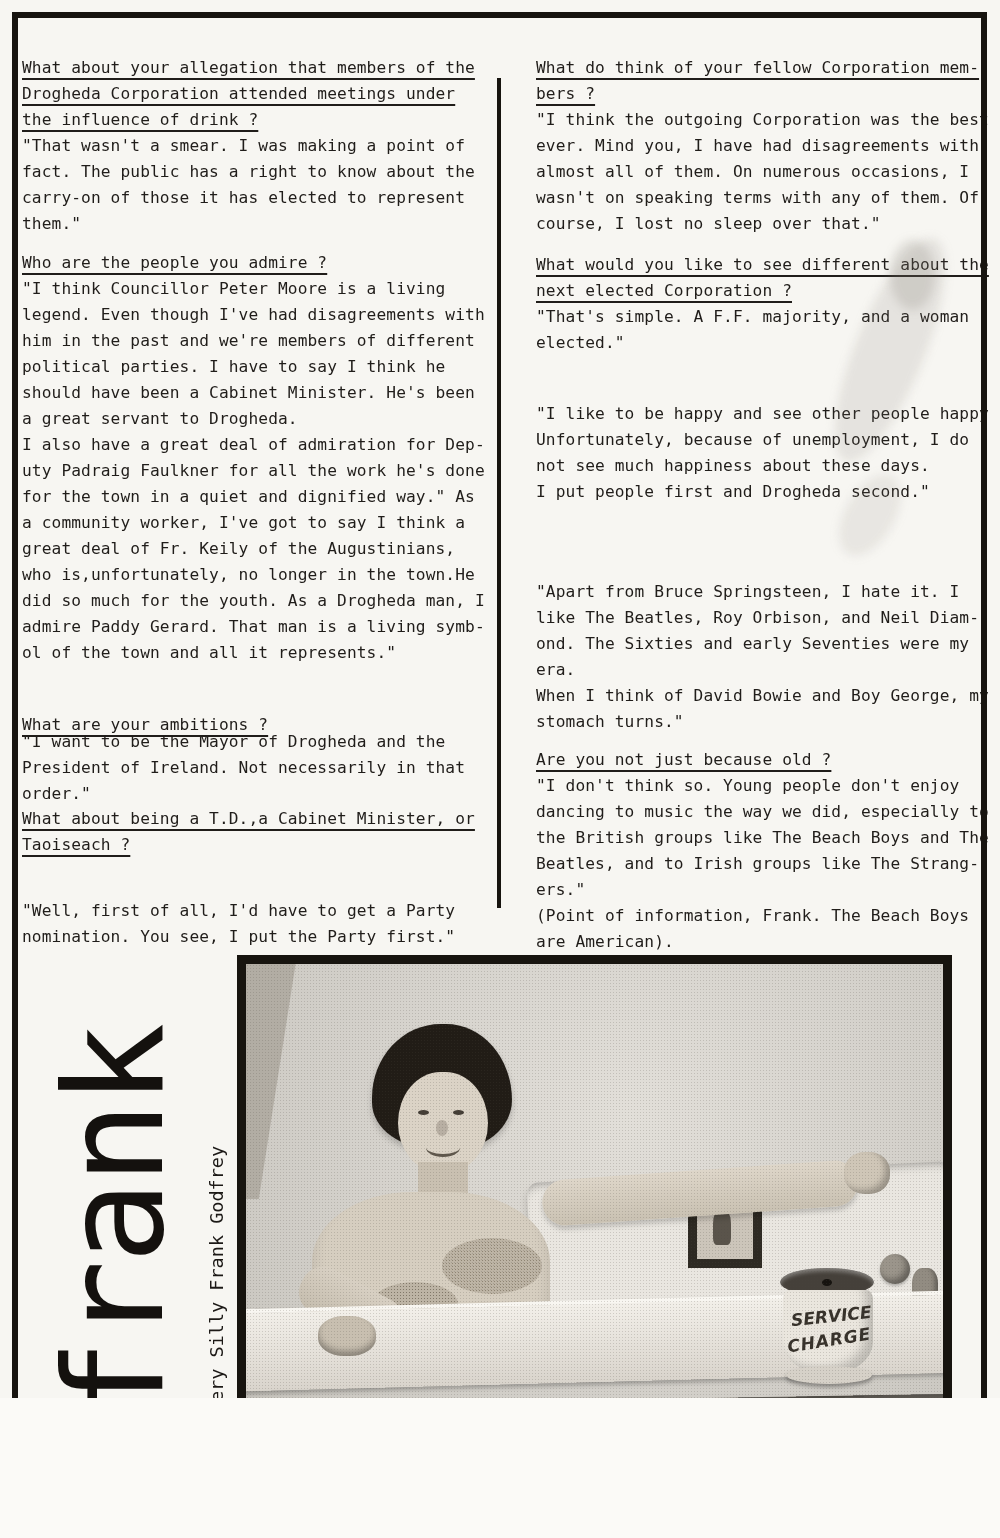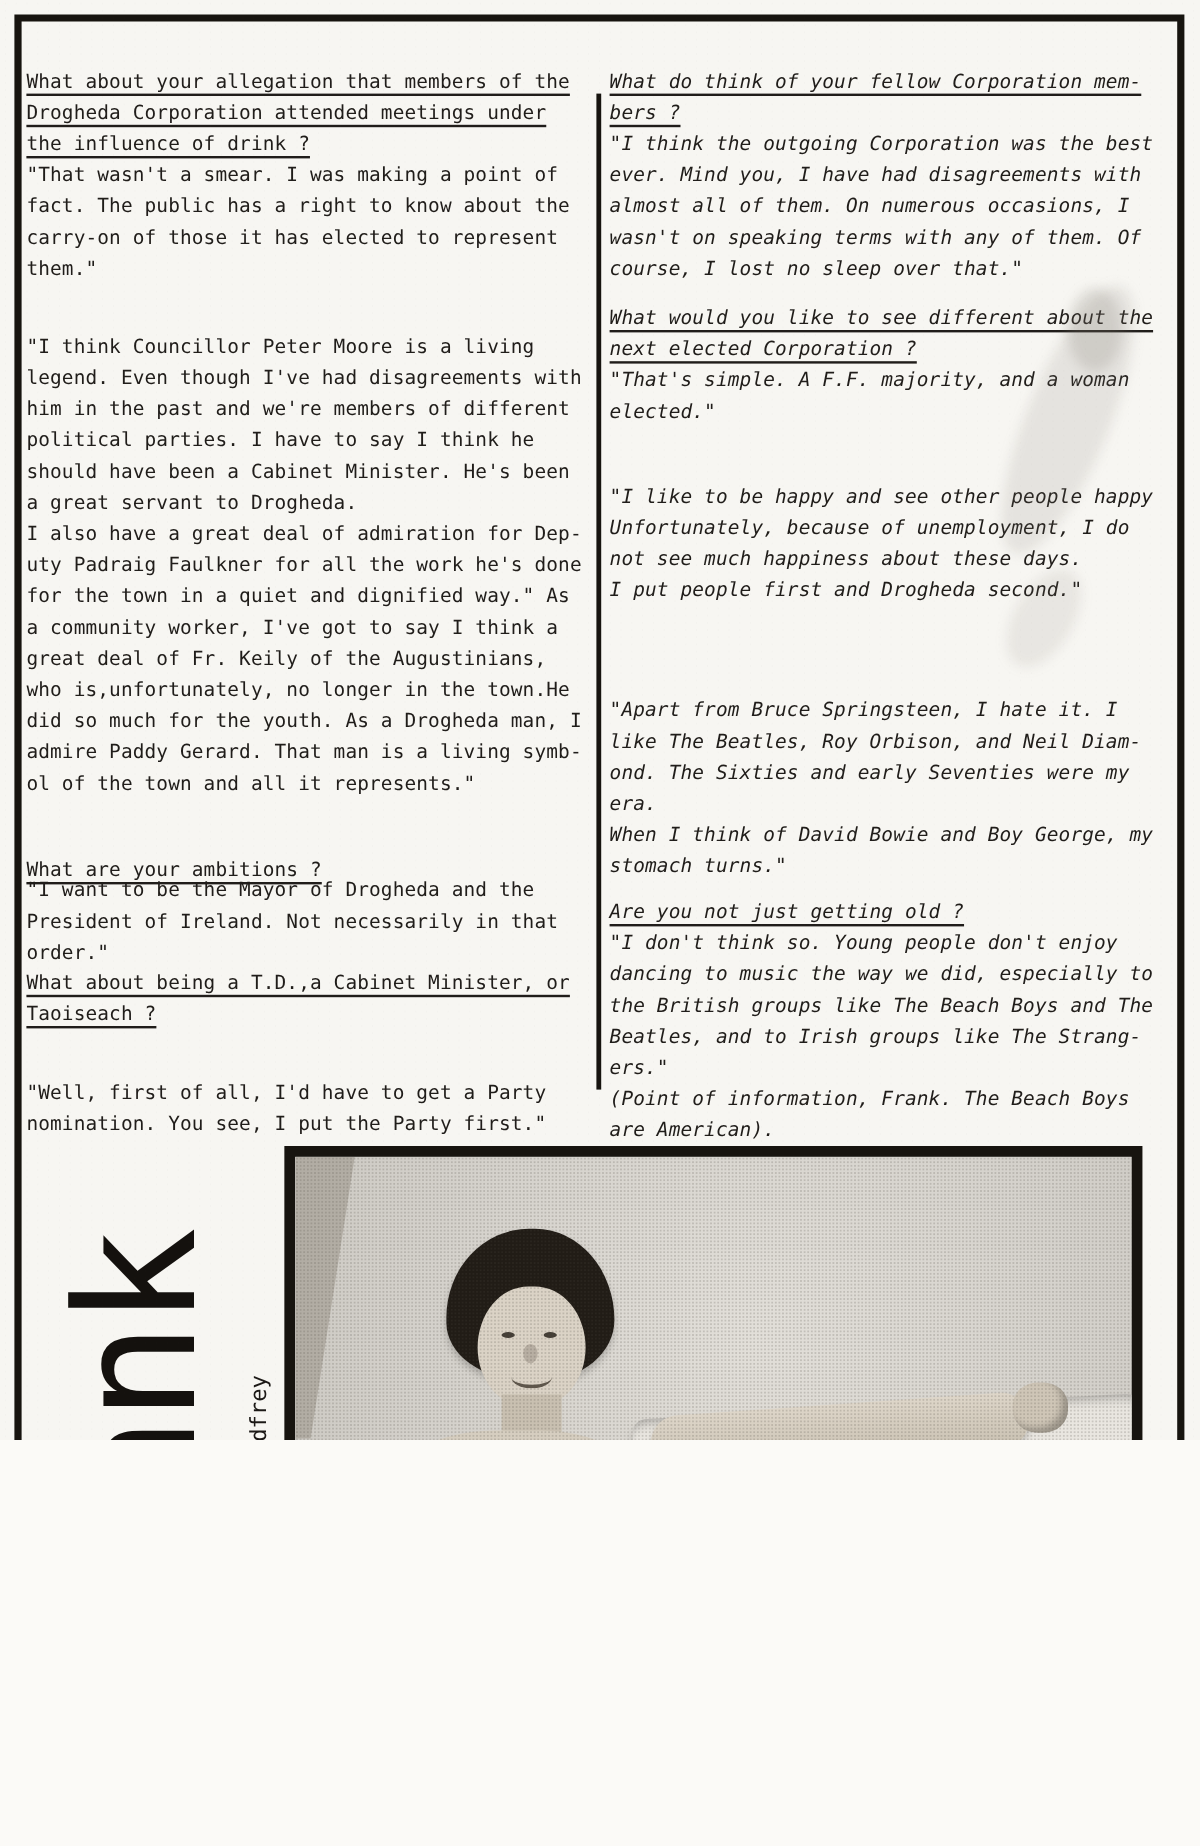--- a/index.html
+++ b/index.html
@@ -1,27 +1,27 @@
 <!DOCTYPE html>
 <html><head>
 <meta charset="utf-8">
 <style>
   html,body{margin:0;padding:0;background:#fbfaf7;}
-  .page{position:relative;width:1000px;height:1200px;background:#f7f6f2;overflow:hidden;
+  .page{position:relative;width:1000px;height:1398px;background:#f7f6f2;overflow:hidden;
         font-family:"DejaVu Sans Mono","Liberation Mono",monospace;color:#201d1a;}
   .noise{position:absolute;inset:0;pointer-events:none;opacity:.07;
         background-image:radial-gradient(rgba(70,65,60,.9) .5px,transparent .6px);
         background-size:9px 6px;}
   .page-border{position:absolute;left:12px;top:12px;width:963px;height:1485px;
         border-style:solid;border-color:#17140f;border-width:6px 6px 9px 6px;
         pointer-events:none;}
   .col-divider{position:absolute;left:497px;top:78px;width:4px;height:830px;background:#17140f;}
   .tblock{position:absolute;white-space:pre;font-size:16.2px;line-height:26px;letter-spacing:.1px;}
   .lcol{left:22px;width:474px;}
-  .rcol{left:508px;width:462px;font-style:italic;}
+  .rcol{left:536px;width:462px;}
   .q{text-decoration:underline;text-decoration-thickness:1.6px;text-underline-offset:5px;}
   .stain{position:absolute;border-radius:50%;pointer-events:none;filter:blur(5px);}
   
   .photo-frame{position:absolute;left:237px;top:955px;width:697px;height:502px;
         border:9px solid #17140f;background:#d3d0ca;overflow:hidden;}
   .photo-frame *{position:absolute;}
   .wall{inset:0;background:radial-gradient(ellipse at 55% 30%, #e2dfd9 0%, #d3d0ca 55%, #c6c3bc 100%);}
   .corner-wood{left:0;top:0;width:80px;height:235px;background:#b2ada4;
         clip-path:polygon(0 0,62% 0,16% 100%,0 100%);}
   .ledge{left:284px;top:208px;width:424px;height:146px;background:#e9e6e0;border-radius:12px;
@@ -87,20 +87,21 @@
 
 <div class="page">
 
   <div class="tblock lcol q" style="top:55px">What about your allegation that members of the
 Drogheda Corporation attended meetings under
 the influence of drink ?</div>
   <div class="tblock lcol" style="top:133px">"That wasn't a smear. I was making a point of
 fact. The public has a right to know about the
 carry-on of those it has elected to represent
 them."</div>
+  <div class="tblock lcol q" style="top:250px">Who are the people you admire ?</div>
   <div class="tblock lcol" style="top:276px">"I think Councillor Peter Moore is a living
 legend. Even though I've had disagreements with
 him in the past and we're members of different
 political parties. I have to say I think he
 should have been a Cabinet Minister. He's been
 a great servant to Drogheda.
 I also have a great deal of admiration for Dep-
 uty Padraig Faulkner for all the work he's done
 for the town in a quiet and dignified way." As
 a community worker, I've got to say I think a
@@ -132,21 +133,21 @@
   <div class="tblock rcol" style="top:401px">"I like to be happy and see other people happy
 Unfortunately, because of unemployment, I do
 not see much happiness about these days.
 I put people first and Drogheda second."</div>
   <div class="tblock rcol" style="top:579px">"Apart from Bruce Springsteen, I hate it. I
 like The Beatles, Roy Orbison, and Neil Diam-
 ond. The Sixties and early Seventies were my
 era.
 When I think of David Bowie and Boy George, my
 stomach turns."</div>
-  <div class="tblock rcol q" style="top:747px">Are you not just getting old ?</div>
+  <div class="tblock rcol q" style="top:747px">Are you not just because old ?</div>
   <div class="tblock rcol" style="top:773px">"I don't think so. Young people don't enjoy
 dancing to music the way we did, especially to
 the British groups like The Beach Boys and The
 Beatles, and to Irish groups like The Strang-
 ers."
 (Point of information, Frank. The Beach Boys
 are American).</div>
 
   <div class="stain" style="left:855px;top:230px;width:70px;height:240px;background:rgba(120,114,106,.14);transform:rotate(22deg)"></div>
   <div class="stain" style="left:890px;top:240px;width:45px;height:70px;background:rgba(110,104,96,.18)"></div>

